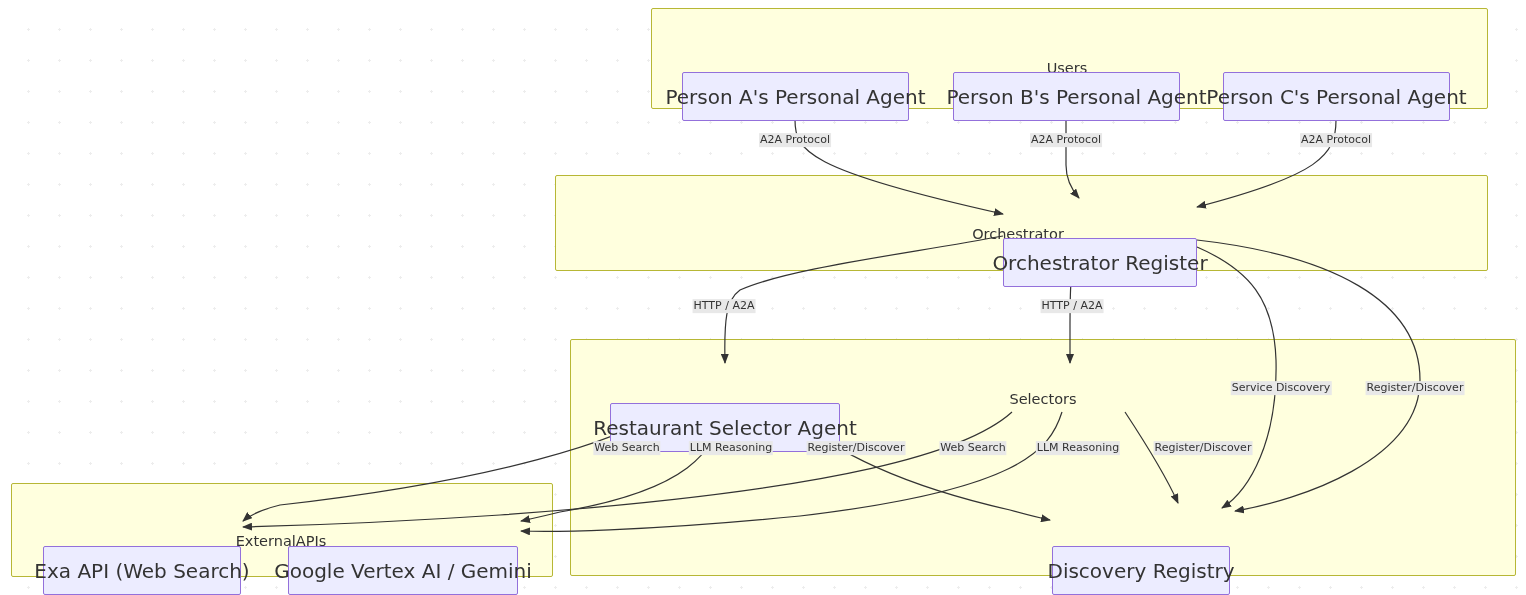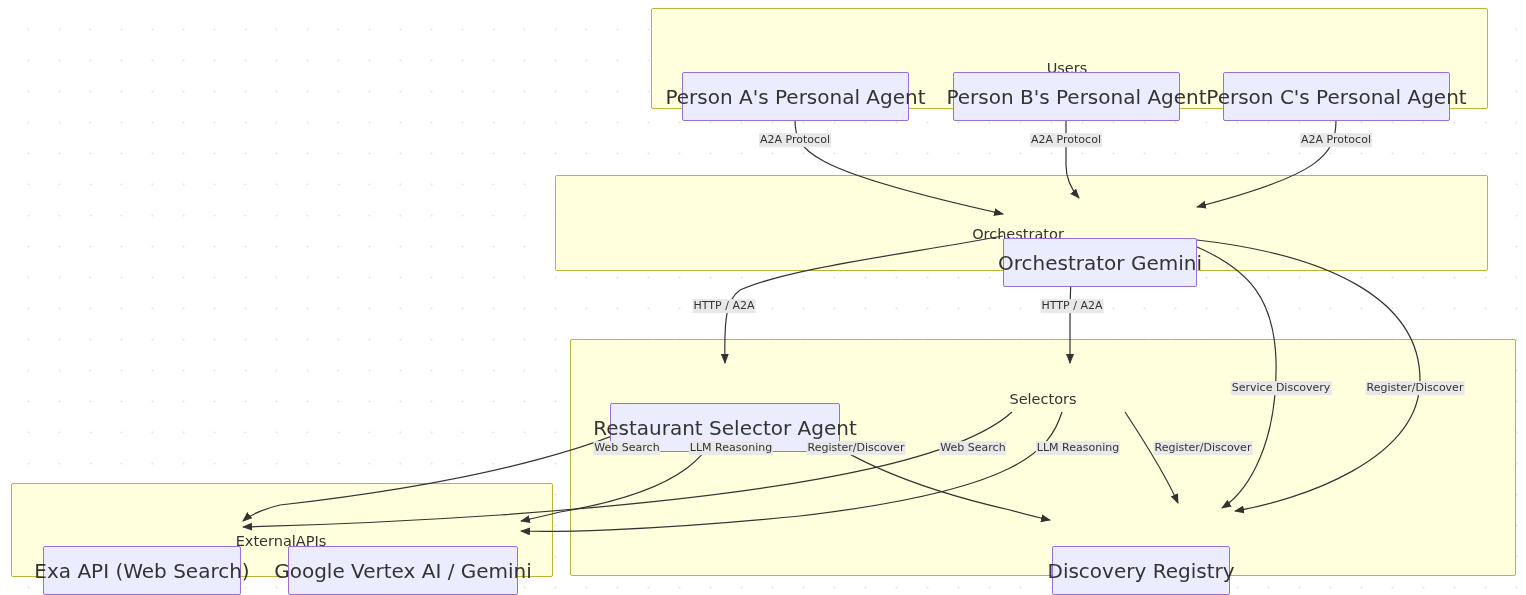--- a/index.html
+++ b/index.html
@@ -105,21 +105,21 @@
         <path d="M 1012,412 C 970,450 850,490 500,515 C 350,525 270,526 243,527"></path>
         <path d="M 1062,412 C 1050,450 1020,490 800,516 C 640,532 545,532 521,531"></path>
         <path d="M 1125,412 C 1150,450 1170,485 1178,503"></path>
         <path d="M 1197,240 C 1330,255 1420,300 1420,380 C 1420,460 1300,500 1235,511"></path>
       </g>
   </svg>
 
   <div class="node" id="nd-0" style="left: 682px; top: 32px; width: 227px; height: 49px;">Person A's Personal Agent</div>
   <div class="node" id="nd-1" style="left: 953px; top: 32px; width: 227px; height: 49px; padding-left: 20px;">Person B's Personal Agent</div>
   <div class="node" id="nd-2" style="left: 1223px; top: 32px; width: 227px; height: 49px;">Person C's Personal Agent</div>
-  <div class="node" id="nd-3" style="left: 1003px; top: 198px; width: 194px; height: 49px;">Orchestrator Gemini</div>
+  <div class="node" id="nd-3" style="left: 1003px; top: 198px; width: 194px; height: 49px;">Orchestrator Register</div>
   <div class="node" id="nd-4" style="left: 610px; top: 363px; width: 230px; height: 49px;">Restaurant Selector Agent</div>
   <div class="node" id="nd-6" style="left: 43px; top: 506px; width: 198px; height: 49px;">Exa API (Web Search)</div>
   <div class="node" id="nd-7" style="left: 288px; top: 506px; width: 230px; height: 49px;">Google Vertex AI / Gemini</div>
   <div class="node" id="nd-8" style="left: 1052px; top: 506px; width: 178px; height: 49px;">Discovery Registry</div>
 
   <div class="edge-label" id="el-0" style="left: 795px; top: 140px;">A2A Protocol</div>
   <div class="edge-label" id="el-1" style="left: 1066px; top: 140px;">A2A Protocol</div>
   <div class="edge-label" id="el-2" style="left: 1336px; top: 140px;">A2A Protocol</div>
   <div class="edge-label" id="el-3" style="left: 724px; top: 306px;">HTTP / A2A</div>
   <div class="edge-label" id="el-4" style="left: 1072px; top: 306px;">HTTP / A2A</div>

